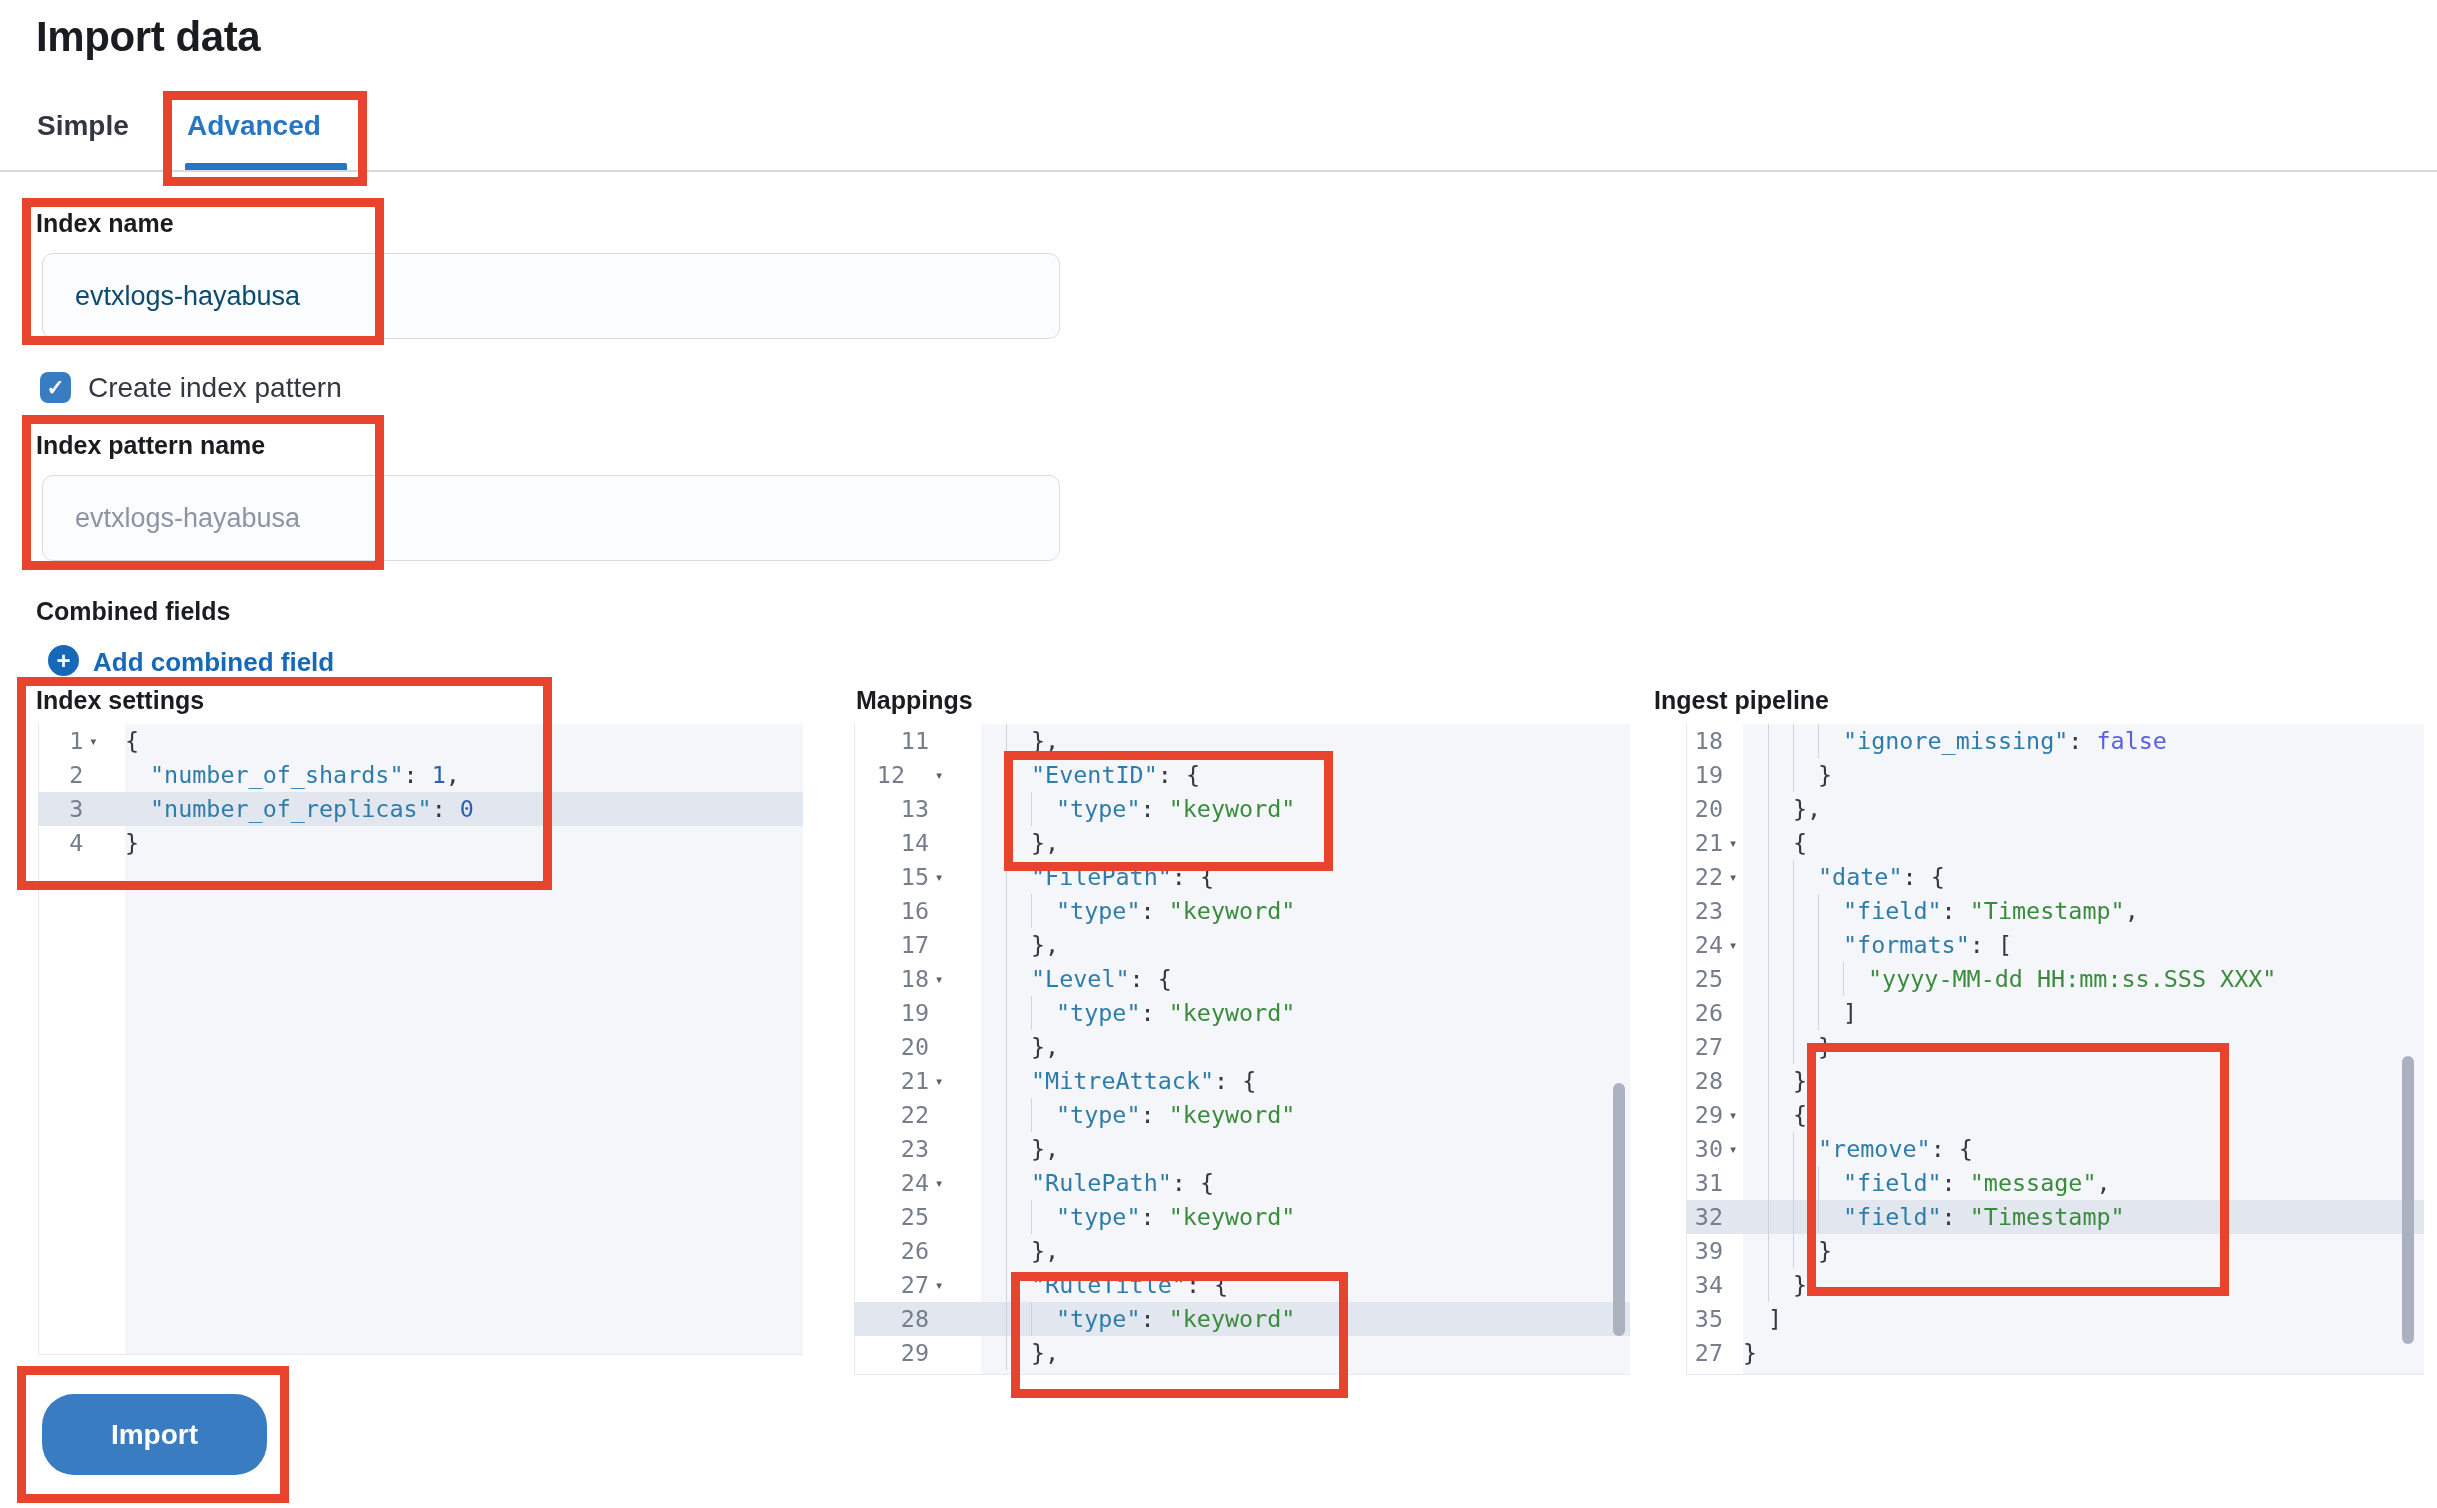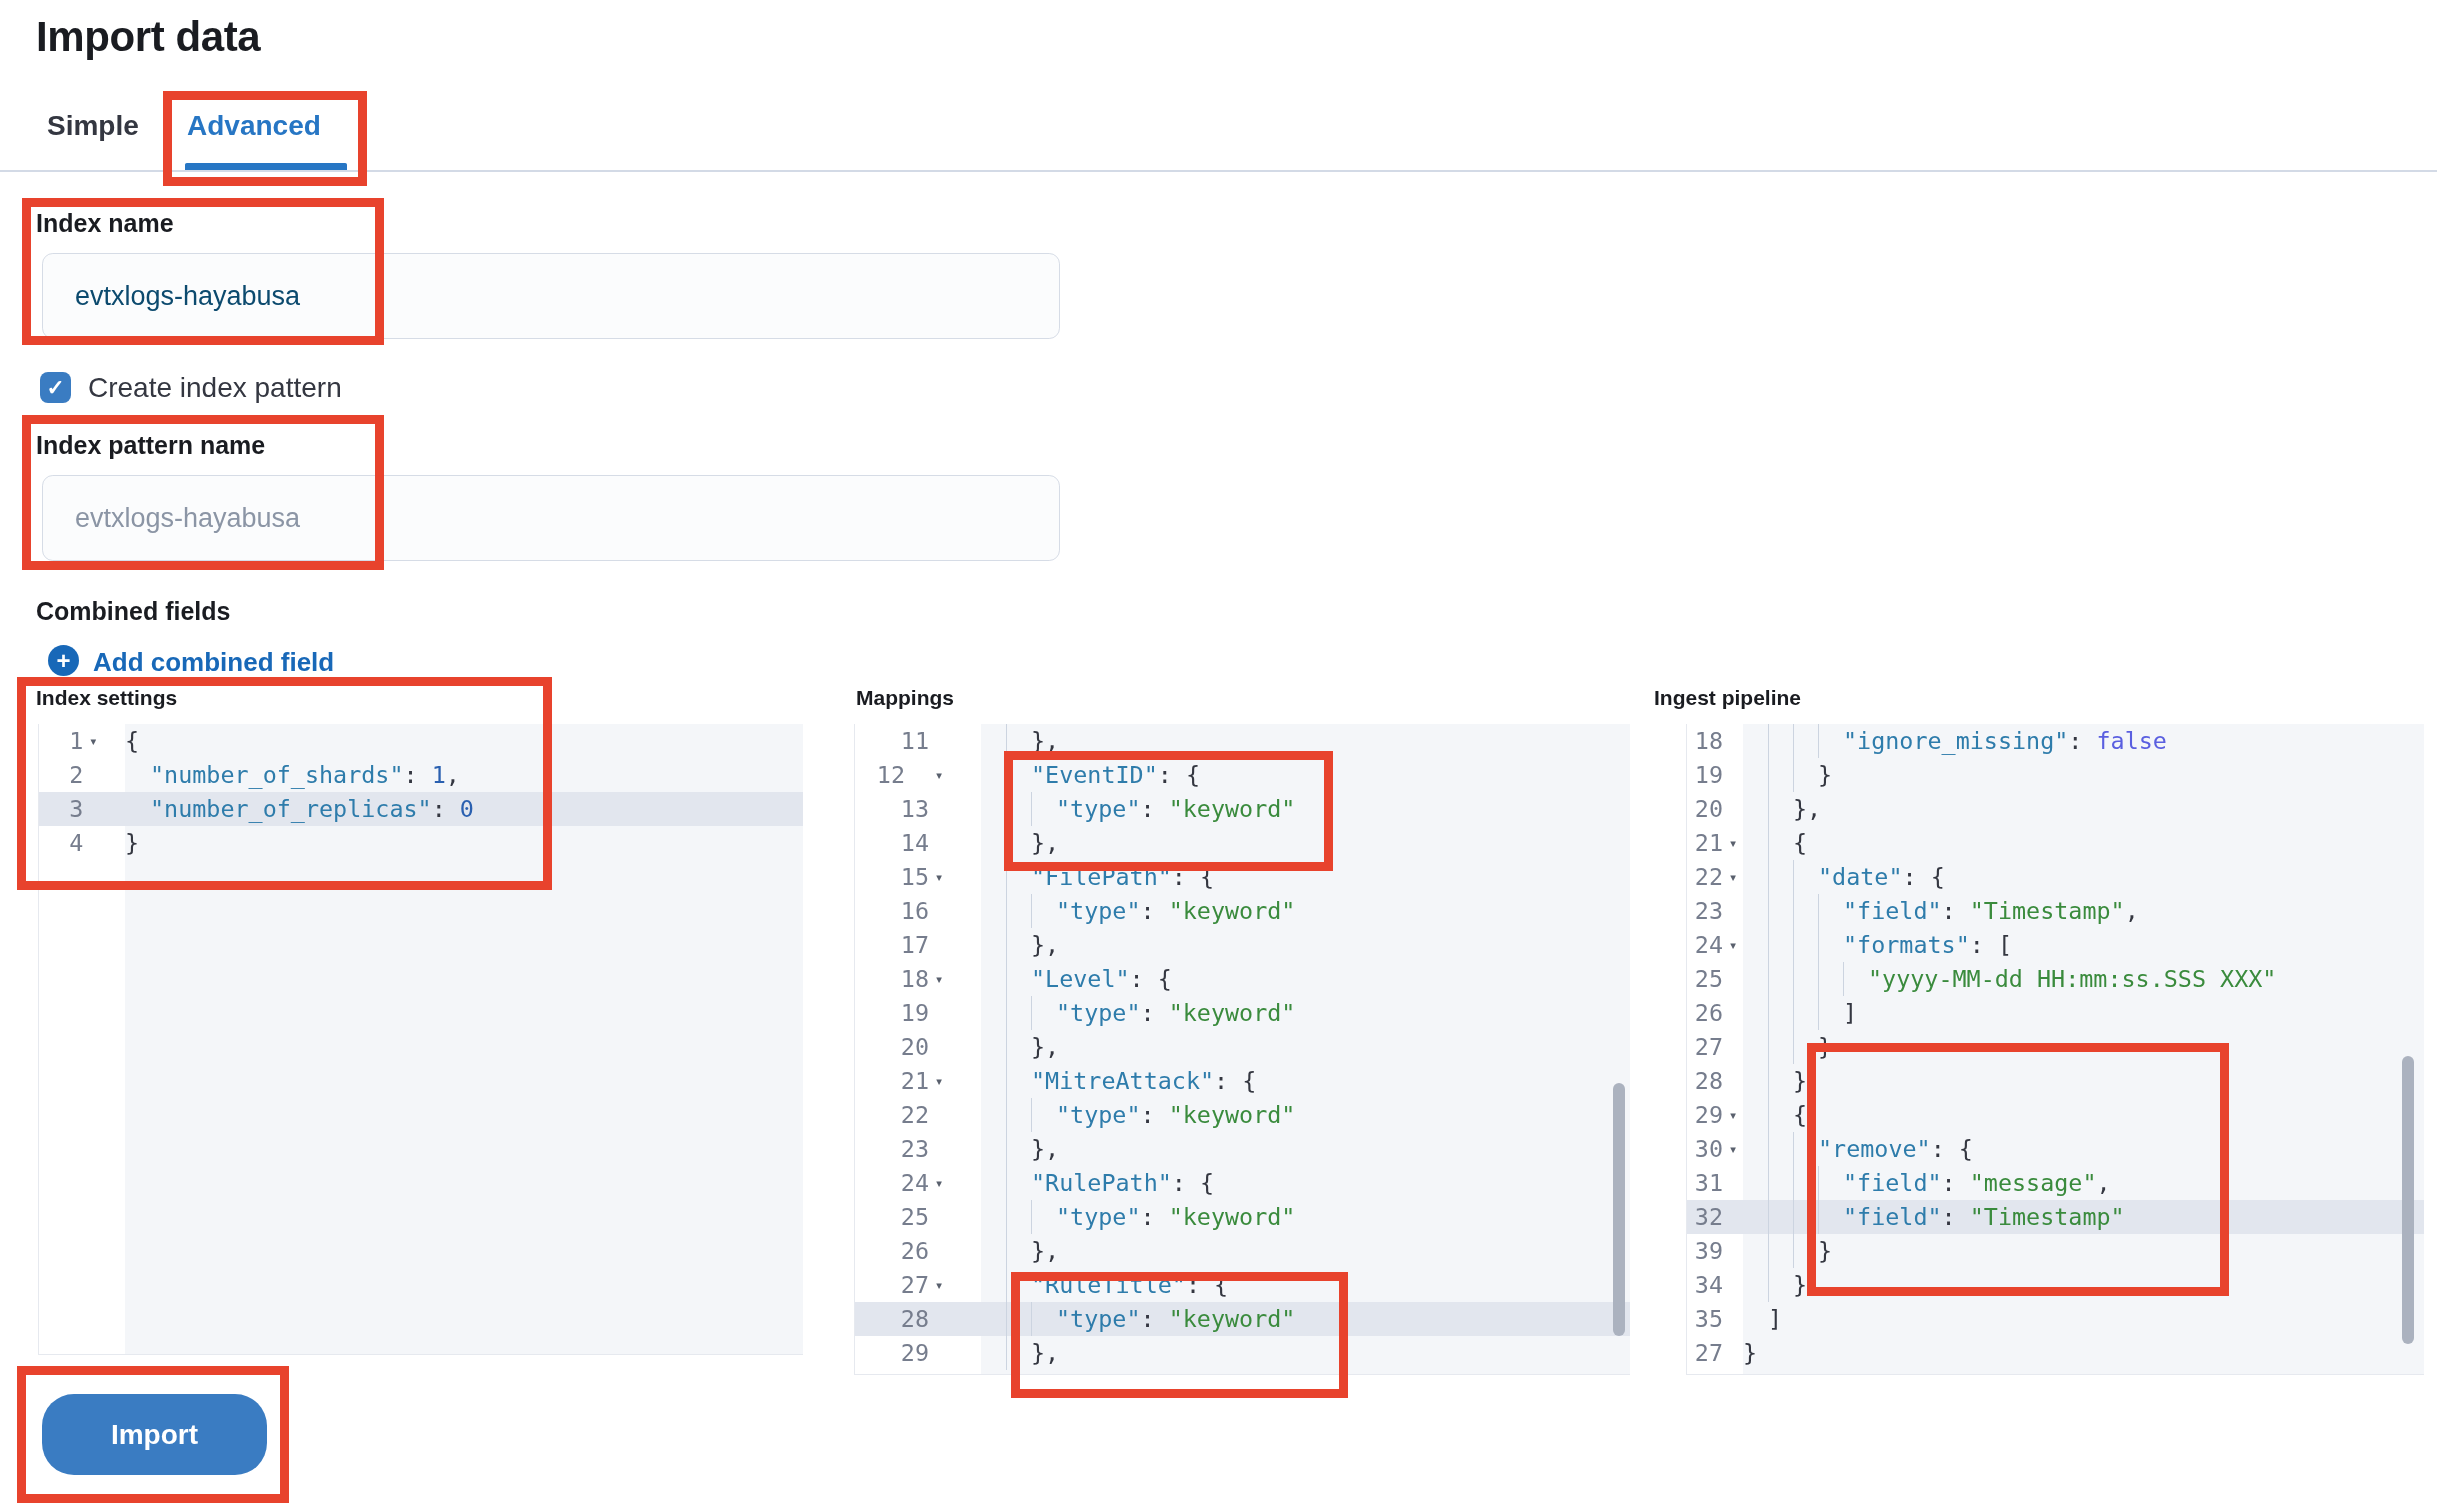--- a/index.html
+++ b/index.html
@@ -11,21 +11,21 @@
   html,body{width:2438px;height:1508px;}
   body{
     font-family:"Liberation Sans",sans-serif;
     background:#ffffff; color:#1a1c21; position:relative; overflow:hidden;
   }
   .abs{position:absolute;}
 
   
   .page-title{left:36px;top:12.6px;font-size:42px;font-weight:700;letter-spacing:-0.4px;color:#1a1c21;}
   .tab{top:110px;font-size:28px;font-weight:700;cursor:pointer;}
-  .tab-simple{left:37px;color:#343741;margin-left:10px;}
+  .tab-simple{left:37px;color:#343741;}
   .tab-advanced{left:187px;color:var(--tabActive);}
   .tab-underline{left:185px;top:163px;width:162px;height:8px;background:var(--tabActive);border-radius:1.8px;}
   .tabs-divider{left:0;top:170px;width:2438px;height:1.8px;background:#d3dae6;}
 
   
   .field-label{font-size:25px;font-weight:700;color:#1a1c21;text-align:right;}
   .lbl-index-name{left:36px;top:209px;}
   .lbl-index-pattern{left:36px;top:431px;}
   .lbl-combined{left:36px;top:597px;}
   .text-input{
@@ -41,21 +41,21 @@
     display:flex;align-items:center;justify-content:center;color:#fff;font-size:21.6px;font-weight:700;cursor:pointer;
   }
   .checkbox-label{left:88px;top:372px;font-size:28px;color:#343741;line-height:31px;}
   .plus-icon{
     left:48px;top:645px;width:31px;height:31px;border-radius:50%;background:var(--link);
     color:#fff;display:flex;align-items:center;justify-content:center;font-size:24px;font-weight:700;line-height:1;
   }
   .add-combined{left:93px;top:647px;font-size:26px;font-weight:600;color:var(--link);cursor:pointer;}
 
   
-  .editor-label{font-size:21px;font-weight:700;top:686px;}
+  .editor-label{font-size:25px;font-weight:700;top:686px;}
   .lbl-ed-settings{left:36px;}
   .lbl-ed-mappings{left:856px;}
   .lbl-ed-ingest{left:1654px;}
   .editor{
     position:absolute;top:724px;background:transparent;border-left:1.8px solid #e6e9ef;border-bottom:1.8px solid #e6e9ef;
     font-family:"DejaVu Sans Mono","Liberation Mono",monospace;font-size:23.4px;cursor:text;
   }
   .editor .content-bg{position:absolute;top:0;bottom:0;right:0;background:var(--editorBg);}
   .ed-row{position:relative;display:flex;height:34px;line-height:34px;white-space:pre;}
   .ed-row.hl{background:var(--rowHl);}

